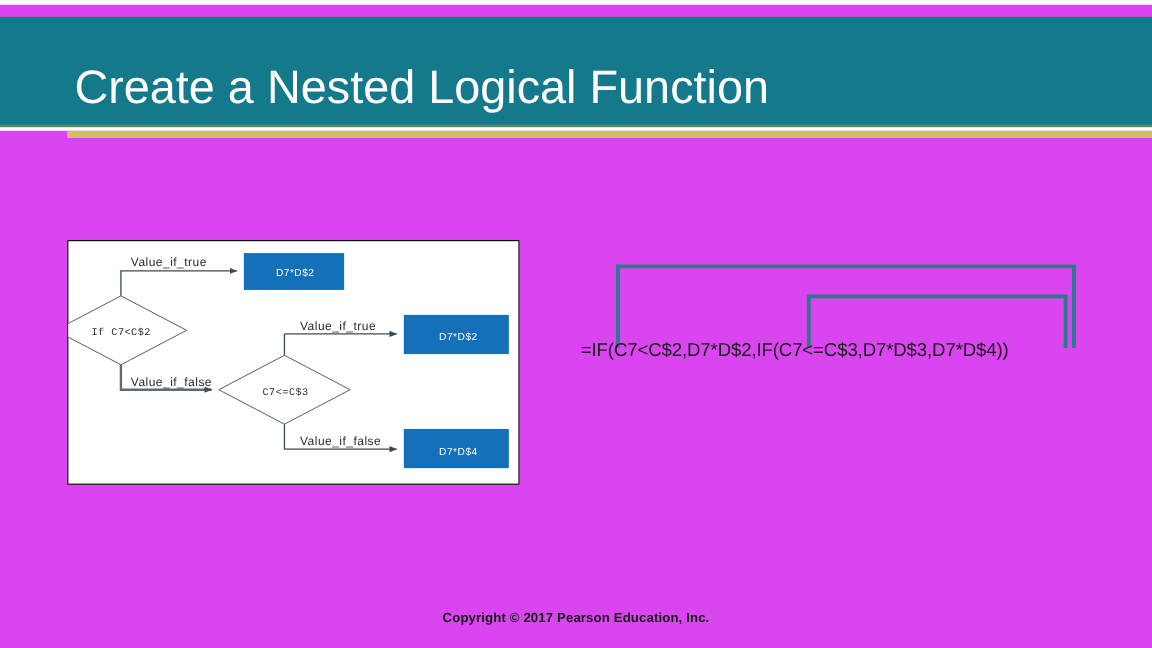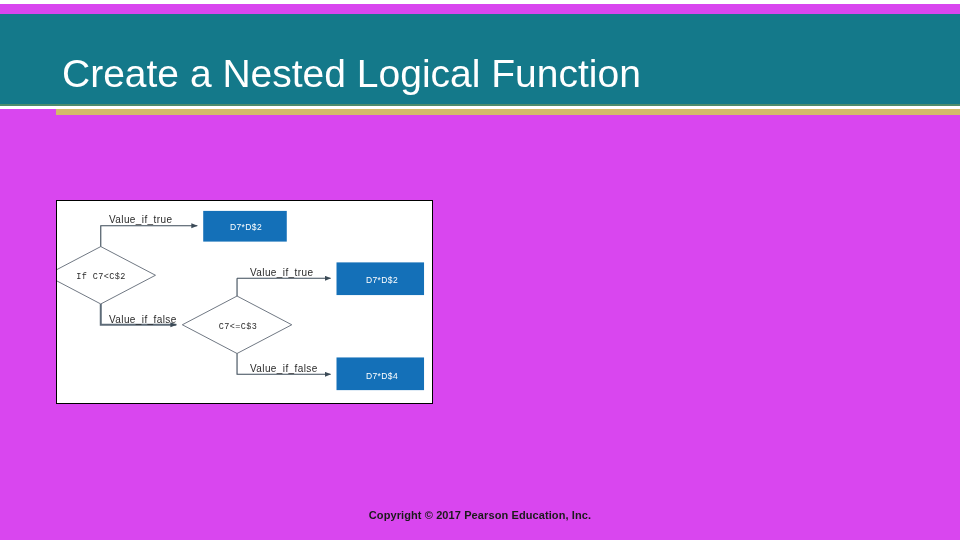--- a/index.html
+++ b/index.html
@@ -192,16 +192,25 @@
     <div class="flow-box-label" style="left:147px; top:21px; width:84px;">D7*D$2</div>
     <div class="flow-box-label" style="left:281px; top:74px; width:88px;">D7*D$2</div>
     <div class="flow-box-label" style="left:281px; top:170px; width:88px;">D7*D$4</div>
 
     <div class="flow-label" style="left:52px; top:13px;">Value_if_true</div>
     <div class="flow-label" style="left:52px; top:113px;">Value_if_false</div>
     <div class="flow-label" style="left:193px; top:66px;">Value_if_true</div>
     <div class="flow-label" style="left:193px; top:162px;">Value_if_false</div>
   </div>
 
+  <div id="formula-area">
+    <svg width="460" height="110" viewBox="0 0 460 110">
+
+      <path d="M45,86 L45,18 L425,18 L425,86" fill="none" stroke="#2B7A8C" stroke-width="3.2" stroke-linecap="butt" stroke-linejoin="miter"></path>
+
+      <path d="M204,86 L204,43 L418,43 L418,86" fill="none" stroke="#2B7A8C" stroke-width="3.2" stroke-linecap="butt" stroke-linejoin="miter"></path>
+    </svg>
+    <div id="formula-text">=IF(C7&lt;C$2,D7*D$2,IF(C7&lt;=C$3,D7*D$3,D7*D$4))</div>
+  </div>
 
   <div id="footer-copyright">Copyright © 2017 Pearson Education, Inc.</div>
 
 </div>
 
 </body></html>

